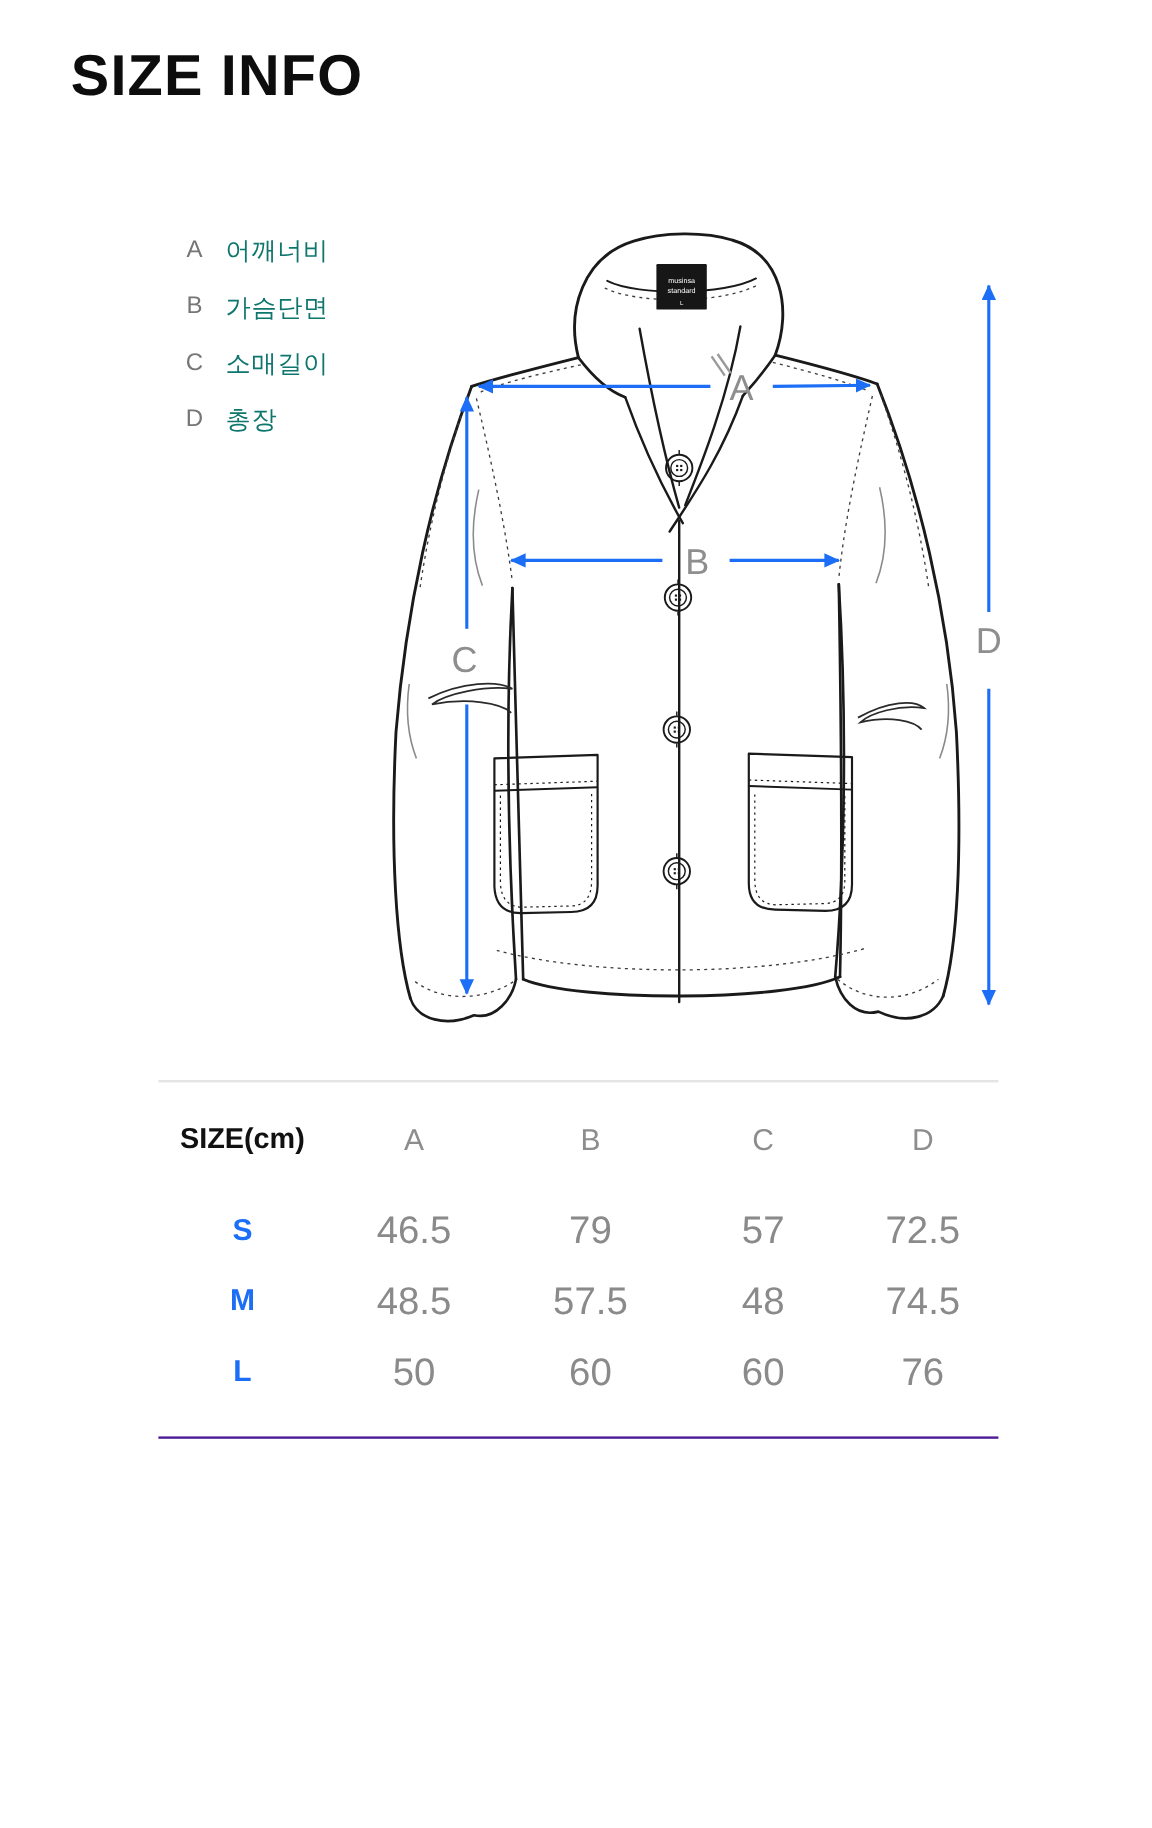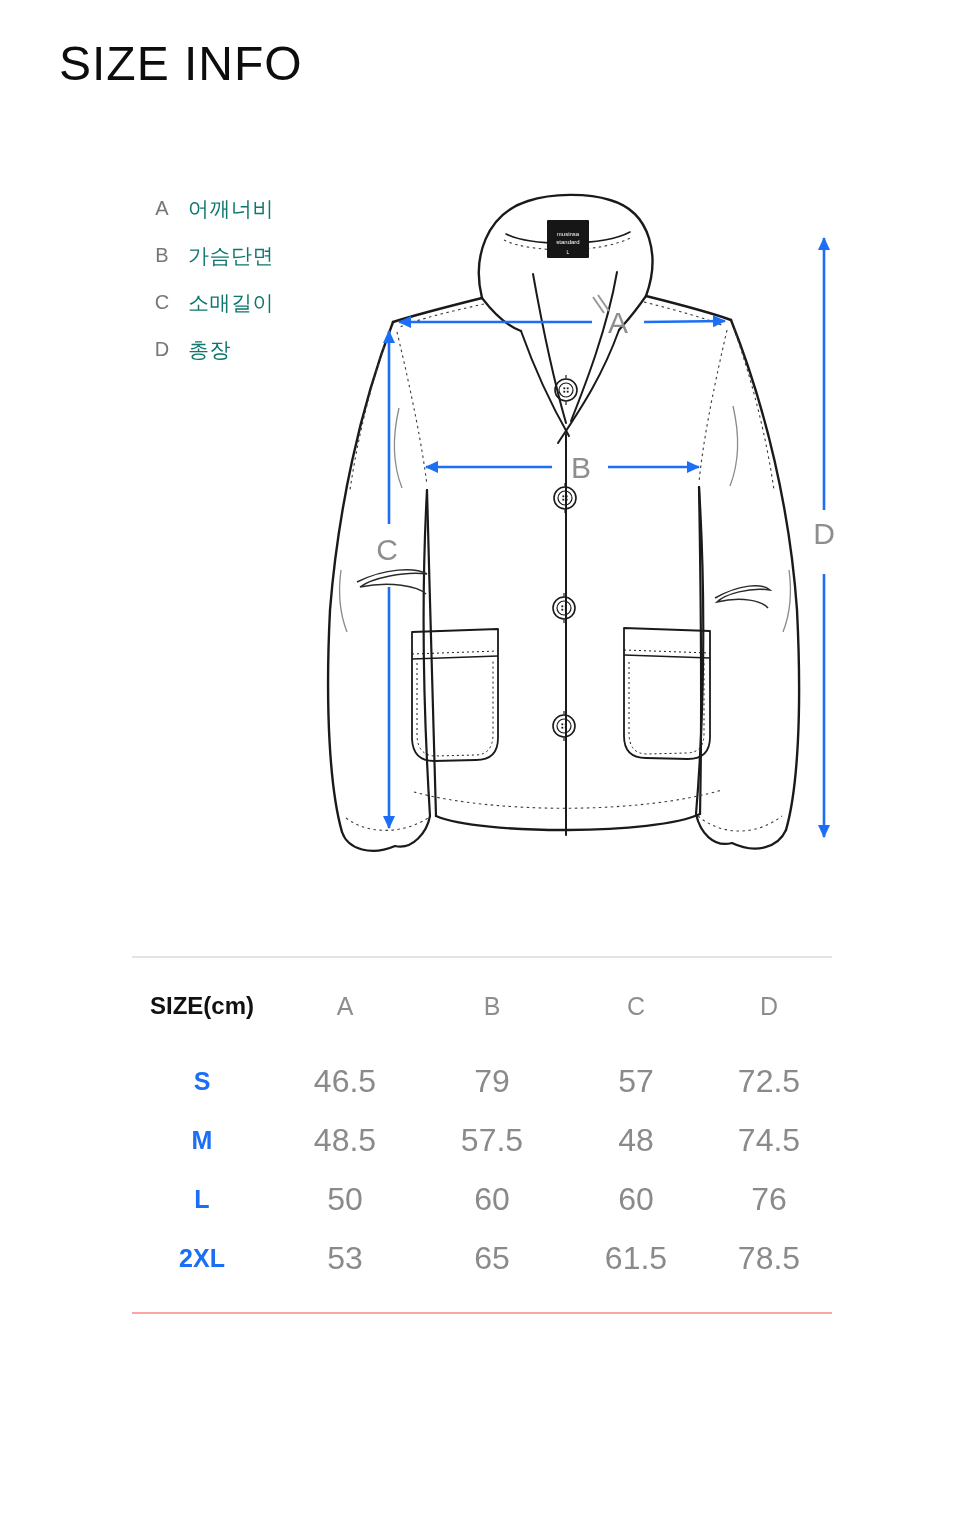--- a/index.html
+++ b/index.html
@@ -2,37 +2,37 @@
 <html><head>
 <meta charset="utf-8">
 <style>
   html,body{margin:0;padding:0;}
   body{
     width:960px;height:1523px;position:relative;background:#ffffff;
     font-family:"Liberation Sans","DejaVu Sans",sans-serif;overflow:hidden;
   }
   .page-title{
     position:absolute;left:59px;top:36px;
-    font-size:48px;font-weight:400;letter-spacing:1px;color:#0d0d0d;
+    font-size:48px;font-weight:700;letter-spacing:1px;color:#0d0d0d;
   }
   
   .legend{position:absolute;left:150px;top:185px;}
   .legend-row{display:flex;align-items:center;height:47px;}
   .legend-key{
     width:24px;text-align:center;font-size:20px;color:#767676;flex:0 0 24px;
   }
   .legend-label{
     margin-left:14px;font-size:21px;color:#0f766e;letter-spacing:0.5px;
   }
   
   .diagram-wrap{position:absolute;left:300px;top:180px;width:560px;height:700px;}
   
   .size-table{
-    position:absolute;left:132px;top:956px;width:700px;
-    border-top:2px solid #e4e4e4;border-bottom:2px solid #fca5a5;
+    position:absolute;left:132px;top:900px;width:700px;
+    border-top:2px solid #e4e4e4;border-bottom:2px solid #4c1d95;
     padding:18px 0 24px 0;
   }
   .t-row{display:grid;grid-template-columns:140px 146px 148px 140px 126px;align-items:center;}
   .t-head{height:60px;}
   .t-body{margin-top:16px;}
   .t-body .t-row{height:59px;}
   .th-size{font-size:24px;font-weight:700;color:#111;text-align:center;}
   .th-col{font-size:25px;color:#8d8d8d;text-align:center;}
   .td-size{font-size:25px;font-weight:700;color:#1b6ef5;text-align:center;}
   .td-val{font-size:32px;color:#8a8a8a;text-align:center;}
@@ -220,21 +220,14 @@
       <div class="td-val">48</div>
       <div class="td-val">74.5</div>
     </div>
     <div class="t-row">
       <div class="td-size">L</div>
       <div class="td-val">50</div>
       <div class="td-val">60</div>
       <div class="td-val">60</div>
       <div class="td-val">76</div>
     </div>
-    <div class="t-row">
-      <div class="td-size">2XL</div>
-      <div class="td-val">53</div>
-      <div class="td-val">65</div>
-      <div class="td-val">61.5</div>
-      <div class="td-val">78.5</div>
-    </div>
   </div>
 </div>
 
 </body></html>

